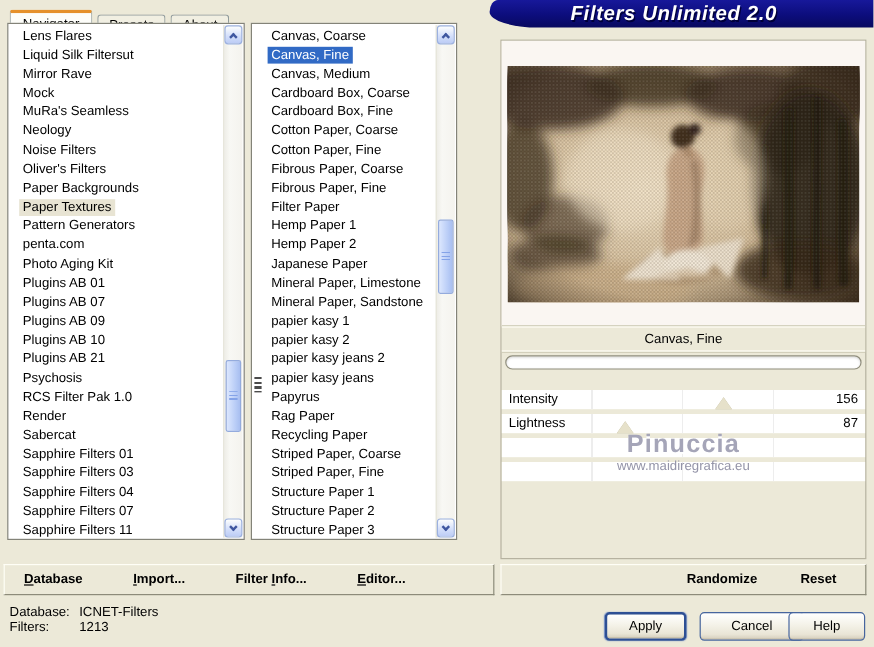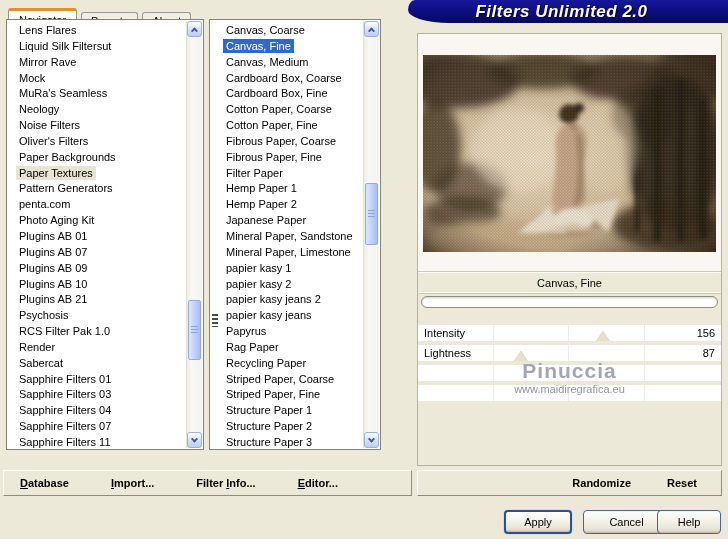--- a/index.html
+++ b/index.html
@@ -158,22 +158,22 @@
         <div class="list-item"><span>Cardboard Box, Coarse</span></div>
         <div class="list-item"><span>Cardboard Box, Fine</span></div>
         <div class="list-item"><span>Cotton Paper, Coarse</span></div>
         <div class="list-item"><span>Cotton Paper, Fine</span></div>
         <div class="list-item"><span>Fibrous Paper, Coarse</span></div>
         <div class="list-item"><span>Fibrous Paper, Fine</span></div>
         <div class="list-item"><span>Filter Paper</span></div>
         <div class="list-item"><span>Hemp Paper 1</span></div>
         <div class="list-item"><span>Hemp Paper 2</span></div>
         <div class="list-item"><span>Japanese Paper</span></div>
+        <div class="list-item"><span>Mineral Paper, Limestone</span></div>
         <div class="list-item"><span>Mineral Paper, Sandstone</span></div>
-        <div class="list-item"><span>Mineral Paper, Limestone</span></div>
         <div class="list-item"><span>papier kasy 1</span></div>
         <div class="list-item"><span>papier kasy 2</span></div>
         <div class="list-item"><span>papier kasy jeans 2</span></div>
         <div class="list-item"><span>papier kasy jeans</span></div>
         <div class="list-item"><span>Papyrus</span></div>
         <div class="list-item"><span>Rag Paper</span></div>
         <div class="list-item"><span>Recycling Paper</span></div>
         <div class="list-item"><span>Striped Paper, Coarse</span></div>
         <div class="list-item"><span>Striped Paper, Fine</span></div>
         <div class="list-item"><span>Structure Paper 1</span></div>
@@ -291,18 +291,28 @@
     <button class="tb-btn"><span></span><span class="u">D</span><span>atabase</span></button>
     <button class="tb-btn"><span></span><span class="u">I</span><span>mport...</span></button>
     <button class="tb-btn"><span>Filter </span><span class="u">I</span><span>nfo...</span></button>
     <button class="tb-btn"><span></span><span class="u">E</span><span>ditor...</span></button>
   </div>
   <div class="toolbar tright">
     <button class="tb-btn">Randomize</button>
     <button class="tb-btn">Reset</button>
   </div>
 
+  <div class="status">
+    <div class="row">
+        <span class="lab">Database:</span>
+        <span>ICNET-Filters</span>
+      </div>
+    <div class="row">
+        <span class="lab">Filters:</span>
+        <span>1213</span>
+      </div>
+  </div>
 
   <button class="xp-btn default" id="btn-apply">Apply</button>
   <button class="xp-btn" id="btn-cancel">Cancel</button>
   <button class="xp-btn" id="btn-help">Help</button>
 
 </div>
 
 </body></html>

